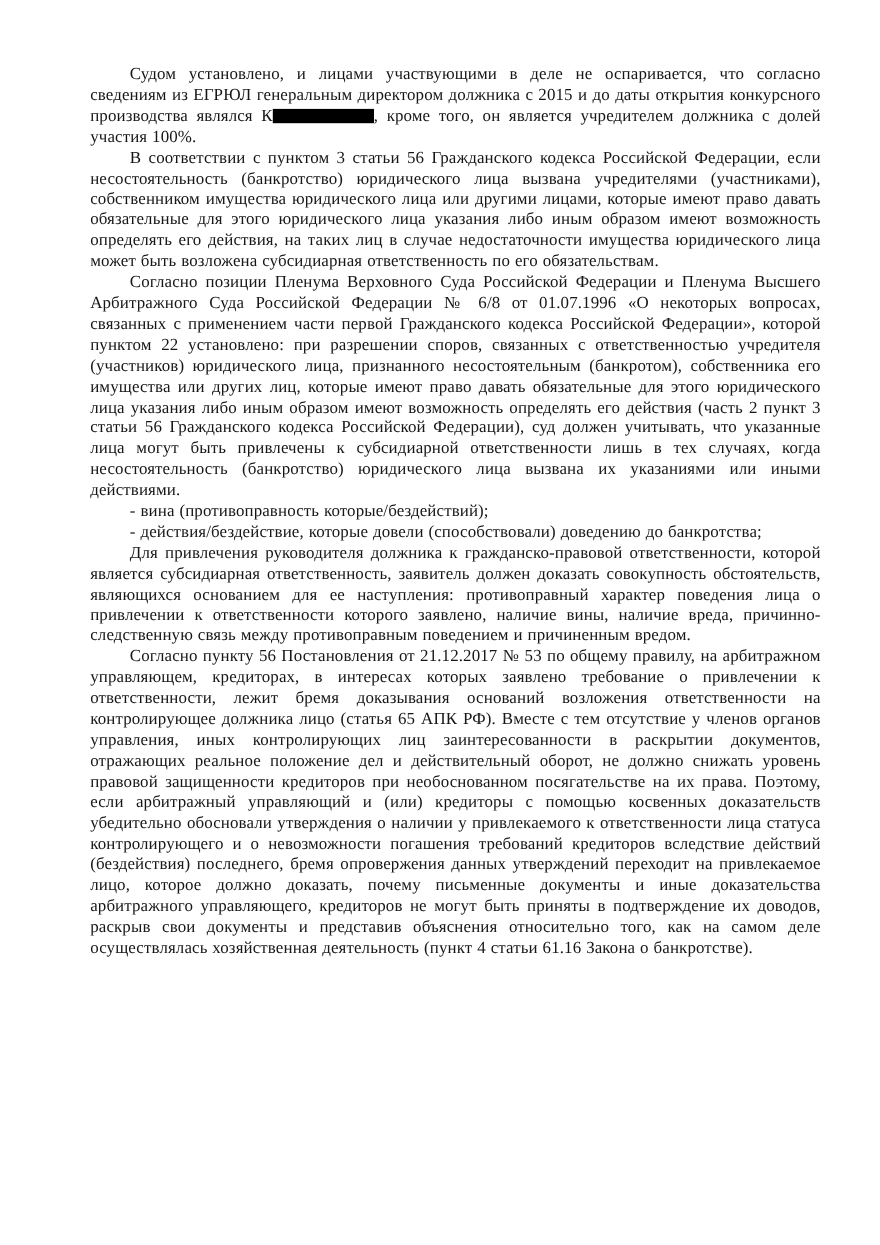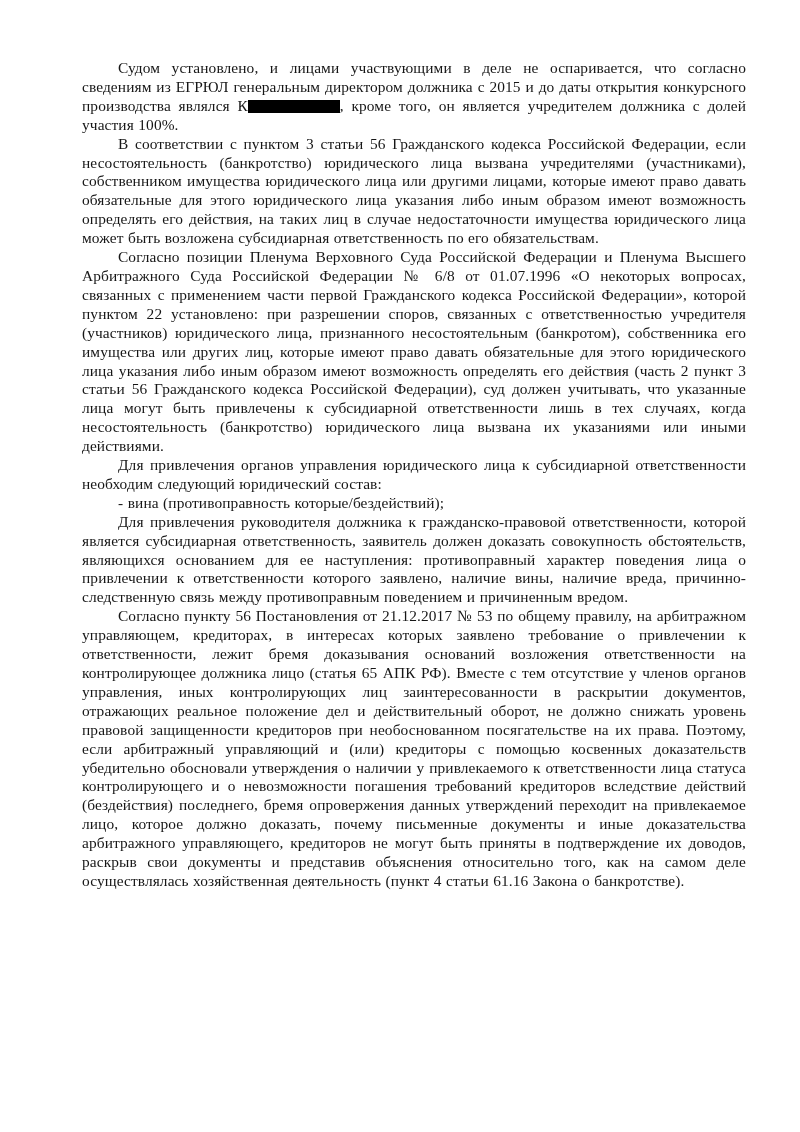--- a/index.html
+++ b/index.html
@@ -52,24 +52,24 @@
 <div class="page">
   <div class="content">
 
     <p class="par"><span>Судом установлено, и лицами участвующими в деле не оспаривается, что согласно сведениям из ЕГРЮЛ генеральным директором должника с 2015 и до даты открытия конкурсного производства являлся К</span><span class="redact rw-lg"></span><span>, кроме того, он является учредителем должника с долей участия 100%.</span></p>
 
 
     <p class="par">В соответствии с пунктом 3 статьи 56 Гражданского кодекса Российской Федерации, если несостоятельность (банкротство) юридического лица вызвана учредителями (участниками), собственником имущества юридического лица или другими лицами, которые имеют право давать обязательные для этого юридического лица указания либо иным образом имеют возможность определять его действия, на таких лиц в случае недостаточности имущества юридического лица может быть возложена субсидиарная ответственность по его обязательствам.</p>
 
     <p class="par">Согласно позиции Пленума Верховного Суда Российской Федерации и Пленума Высшего Арбитражного Суда Российской Федерации № 6/8 от 01.07.1996 «О некоторых вопросах, связанных с применением части первой Гражданского кодекса Российской Федерации», которой пунктом 22 установлено: при разрешении споров, связанных с ответственностью учредителя (участников) юридического лица, признанного несостоятельным (банкротом), собственника его имущества или других лиц, которые имеют право давать обязательные для этого юридического лица указания либо иным образом имеют возможность определять его действия (часть 2 пункт 3 статьи 56 Гражданского кодекса Российской Федерации), суд должен учитывать, что указанные лица могут быть привлечены к субсидиарной ответственности лишь в тех случаях, когда несостоятельность (банкротство) юридического лица вызвана их указаниями или иными действиями.</p>
 
-    <p class="par">Для привлечения органов управления юридического лица к субсидиарной ответственности необходим следующий юридический состав:</p>
 
     <p class="par">- вина (противоправность которые/бездействий);</p>
 
+    <p class="par">- действия/бездействие, которые довели (способствовали) доведению до банкротства;</p>
 
 
     <p class="par">Для привлечения руководителя должника к гражданско-правовой ответственности, которой является субсидиарная ответственность, заявитель должен доказать совокупность обстоятельств, являющихся основанием для ее наступления: противоправный характер поведения лица о привлечении к ответственности которого заявлено, наличие вины, наличие вреда, причинно-следственную связь между противоправным поведением и причиненным вредом.</p>
 
     <p class="par">Согласно пункту 56 Постановления от 21.12.2017 № 53 по общему правилу, на арбитражном управляющем, кредиторах, в интересах которых заявлено требование о привлечении к ответственности, лежит бремя доказывания оснований возложения ответственности на контролирующее должника лицо (статья 65 АПК РФ). Вместе с тем отсутствие у членов органов управления, иных контролирующих лиц заинтересованности в раскрытии документов, отражающих реальное положение дел и действительный оборот, не должно снижать уровень правовой защищенности кредиторов при необоснованном посягательстве на их права. Поэтому, если арбитражный управляющий и (или) кредиторы с помощью косвенных доказательств убедительно обосновали утверждения о наличии у привлекаемого к ответственности лица статуса контролирующего и о невозможности погашения требований кредиторов вследствие действий (бездействия) последнего, бремя опровержения данных утверждений переходит на привлекаемое лицо, которое должно доказать, почему письменные документы и иные доказательства арбитражного управляющего, кредиторов не могут быть приняты в подтверждение их доводов, раскрыв свои документы и представив объяснения относительно того, как на самом деле осуществлялась хозяйственная деятельность (пункт 4 статьи 61.16 Закона о банкротстве).</p>
 
   </div>
 </div>
 
 </body></html>

